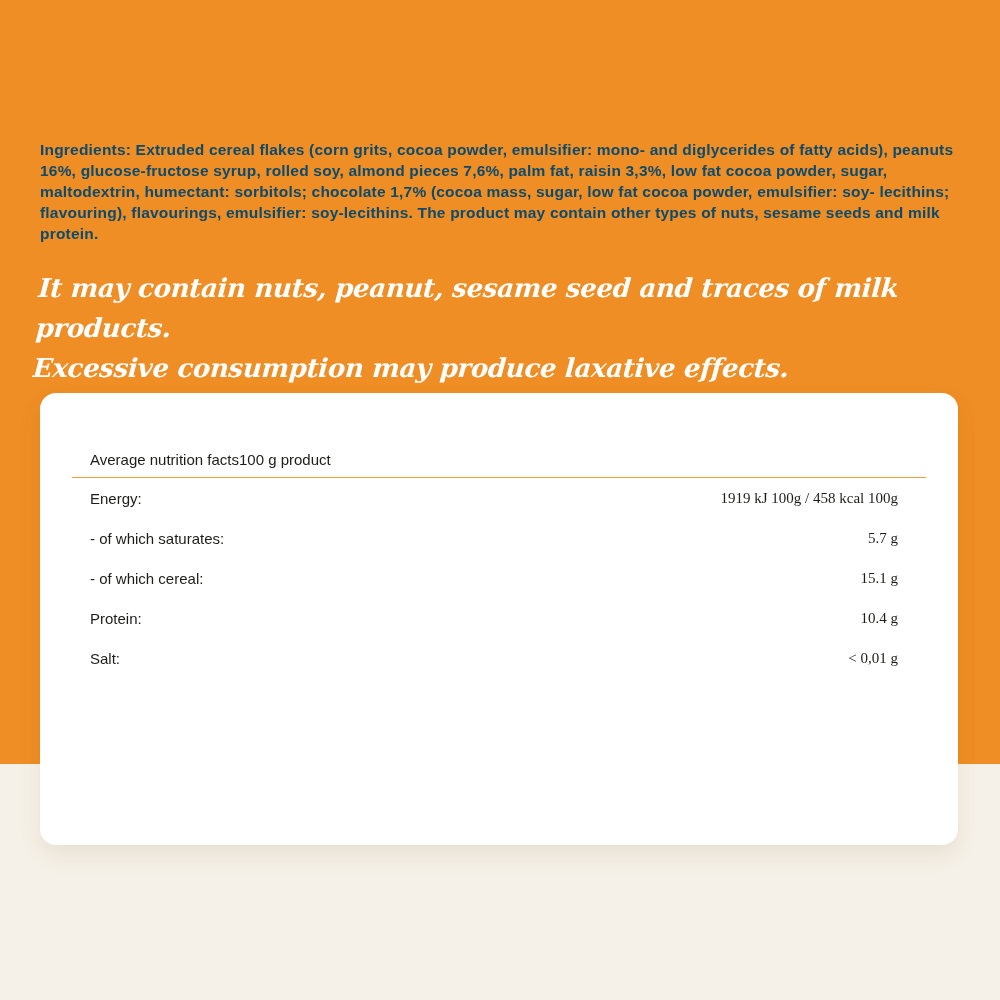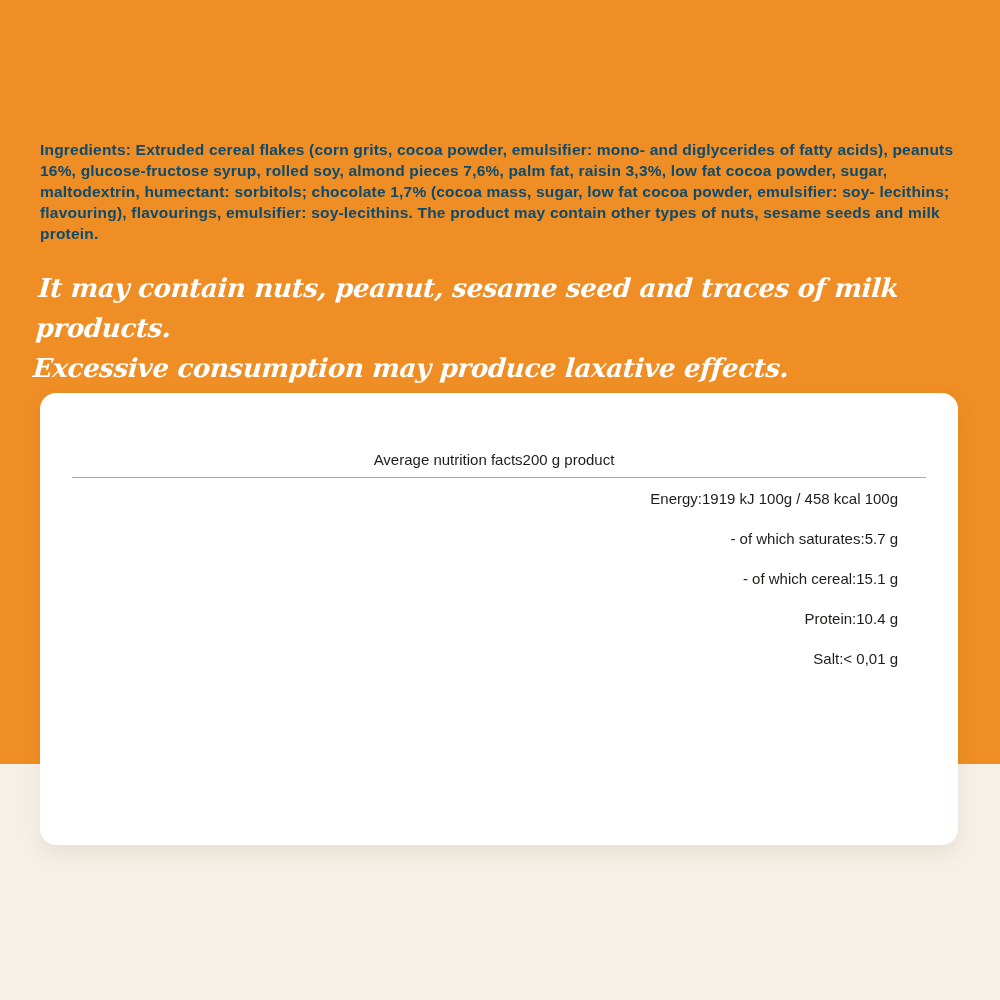--- a/index.html
+++ b/index.html
@@ -62,65 +62,66 @@
     box-sizing: border-box;
     background: #FFFFFF;
     border-radius: 16px;
     box-shadow: 0 10px 22px rgba(110, 75, 30, 0.10);
     padding: 60px 60px 0 50px;
     color: #1D1D1B;
     font-size: 15px;
   }
   .nutri-header {
     display: flex;
-    justify-content: center;
+    justify-content: flex-start;
     align-items: center;
     height: 14px;
     line-height: 14px;
   }
   .nutri-divider {
     border: 0;
     border-top: 1.5px solid #E9A03C;
     margin: 10px -28px 0 -18px;
     height: 0;
   }
   .nutri-rows {
     margin: 0;
   }
   .nutri-row {
     height: 40px;
     display: flex;
-    justify-content: flex-end;
+    justify-content: space-between;
     align-items: center;
   }
   .nutri-row .label {
     text-align: left;
   }
   .nutri-row .value {
     text-align: right;
+    font-family: Liberation Serif, serif;
   }
 </style>
 </head>
 <body>
 
 <div class="page">
 
   <div class="orange-section">
     <p class="ingredients">Ingredients: Extruded cereal flakes (corn grits, cocoa powder, emulsifier: mono- and diglycerides of fatty acids), peanuts 16%, glucose-fructose syrup, rolled soy, almond pieces 7,6%, palm fat, raisin 3,3%, low fat cocoa powder, sugar, maltodextrin, humectant: sorbitols; chocolate 1,7% (cocoa mass, sugar, low fat cocoa powder, emulsifier: soy- lecithins; flavouring), flavourings, emulsifier: soy-lecithins. The product may contain other types of nuts, sesame seeds and milk protein.</p>
 
     <div class="allergy">
       <div>It may contain nuts, peanut, sesame seed and traces of milk products.</div>
       <div>Excessive consumption may produce laxative effects.</div>
     </div>
   </div>
 
   <div class="nutrition-card">
     <div class="nutri-header">
       <span>Average nutrition facts</span>
-      <span>200 g product</span>
+      <span>100 g product</span>
     </div>
     <div class="nutri-divider"></div>
     <div class="nutri-rows">
         <div class="nutri-row">
           <span class="label">Energy:</span>
           <span class="value">1919 kJ 100g / 458 kcal 100g</span>
         </div>
         <div class="nutri-row">
           <span class="label">- of which saturates:</span>
           <span class="value">5.7 g</span>

